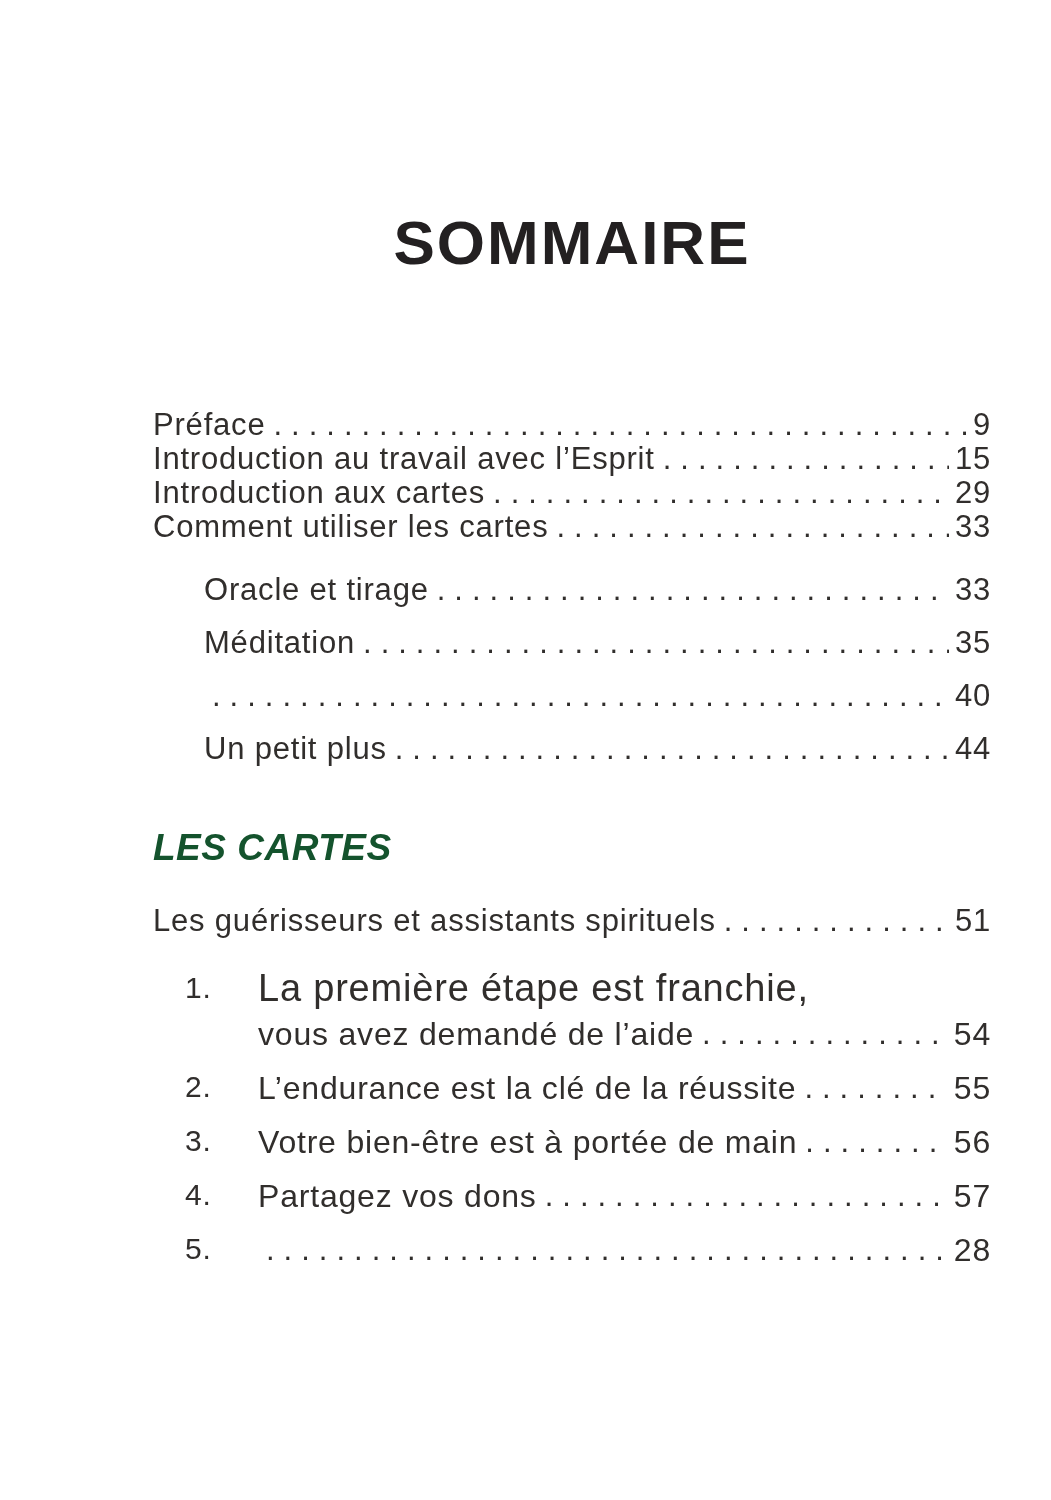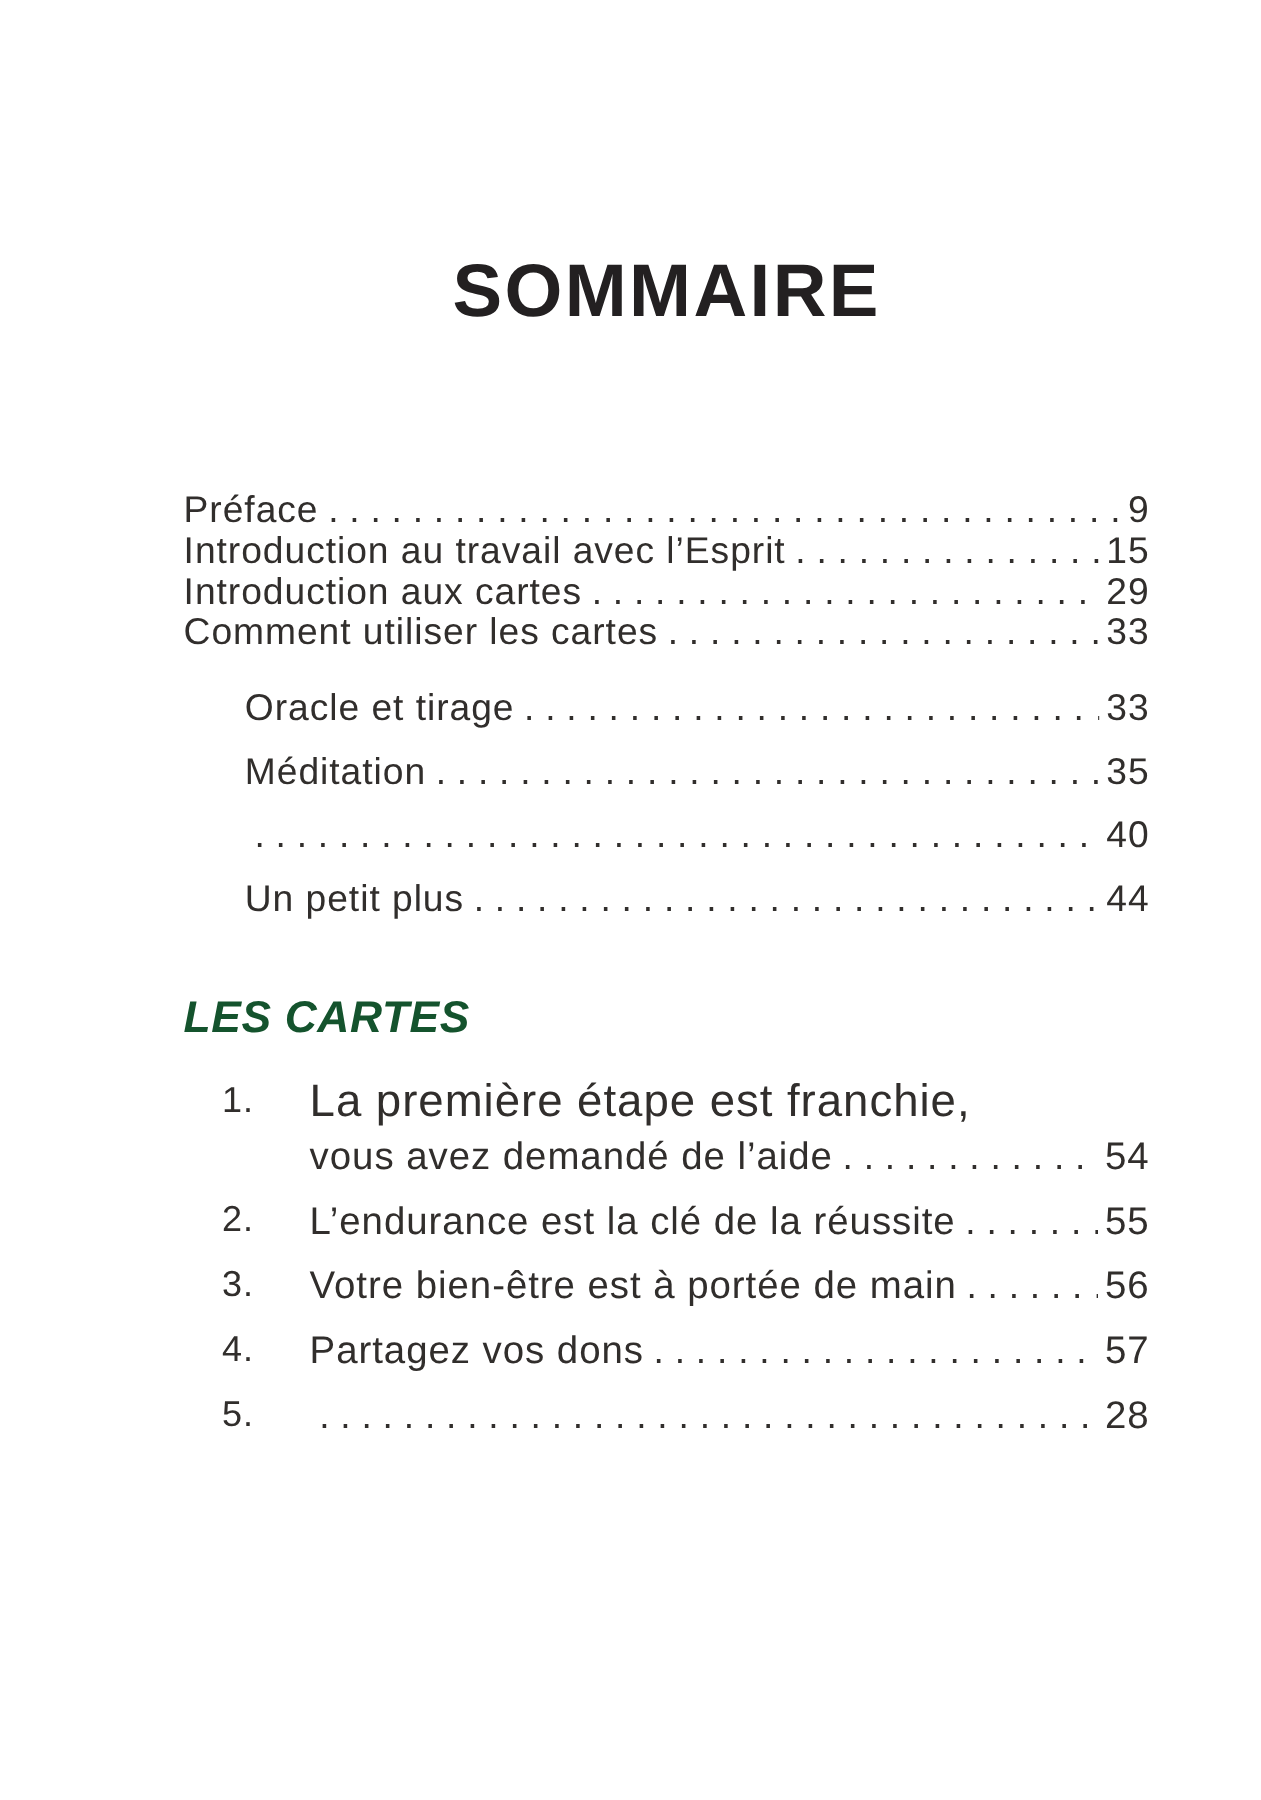--- a/index.html
+++ b/index.html
@@ -11,38 +11,38 @@
     width: 1051px;
     height: 1500px;
     font-family: "Liberation Sans", sans-serif;
     color: #312e2c;
     overflow: hidden;
   }
   .page {
     box-sizing: border-box;
     width: 1051px;
     height: 1060px;
-    padding: 0 93px 0 153px;
+    padding: 0 60px 0 153px;
   }
   .title {
     margin: 0;
     padding-top: 208px;
     font-size: 62px;
     line-height: 70px;
     font-weight: bold;
     letter-spacing: 2px;
     text-align: center;
     color: #232021;
   }
   .toc-top {
     margin-top: 130px;
   }
   .row {
     display: flex;
-    align-items: flex-start;
+    align-items: center;
     font-size: 31px;
     line-height: 34px;
     letter-spacing: 0.8px;
     white-space: nowrap;
   }
   .toc-top .row + .row { }
   .toc-sub { margin-top: 29px; padding-left: 51px; }
   .toc-sub .row + .row { margin-top: 19px; }
   .label { flex: 0 0 auto; }
   .dots {
@@ -143,20 +143,25 @@
     </div>
     <div class="row">
       <span class="label">Un petit plus</span>
       <span class="dots"></span>
       <span class="pnum">44</span>
     </div>
   </div>
 
   <h2 class="section-heading">LES CARTES</h2>
 
+  <div class="row section-intro">
+    <span class="label">Les guérisseurs et assistants spirituels</span>
+    <span class="dots"></span>
+    <span class="pnum">51</span>
+  </div>
 
   <div class="cards">
 
     <div class="card-item">
       <span class="card-num">1.</span>
       <div class="card-content">
         <div class="card-line1">La première étape est franchie,</div>
         <div class="row">
           <span class="label">vous avez demandé de l’aide</span>
           <span class="dots"></span>

